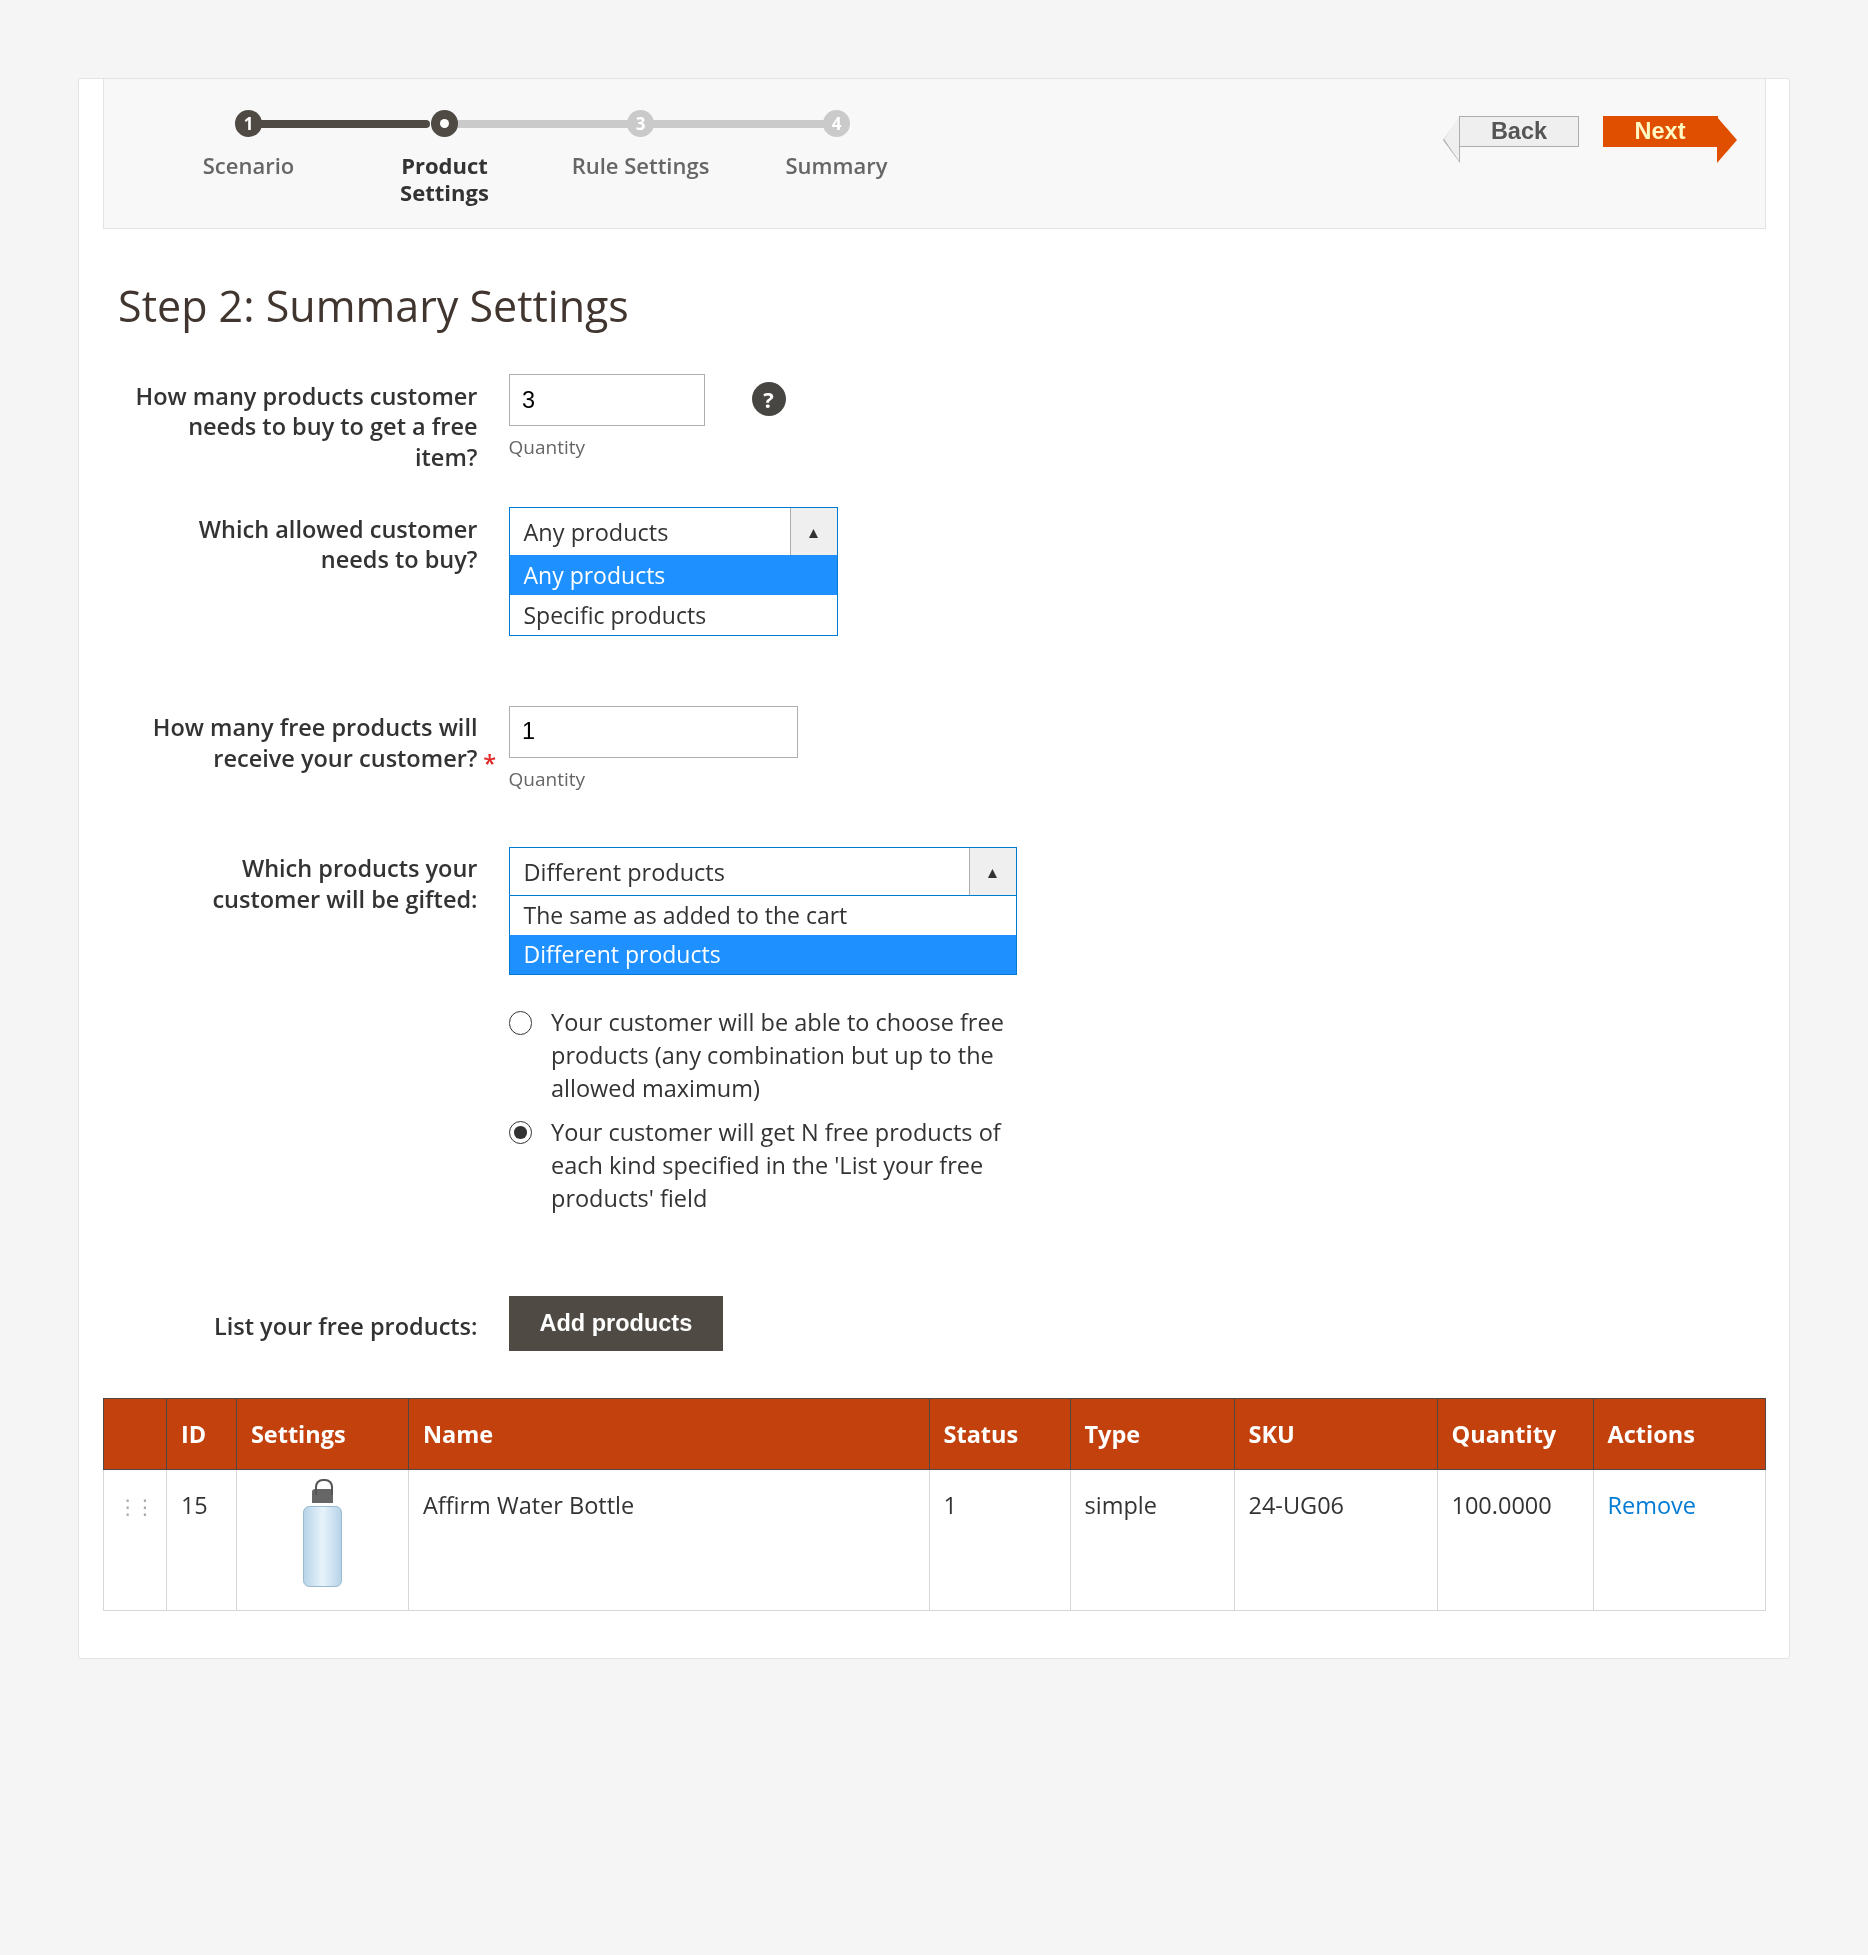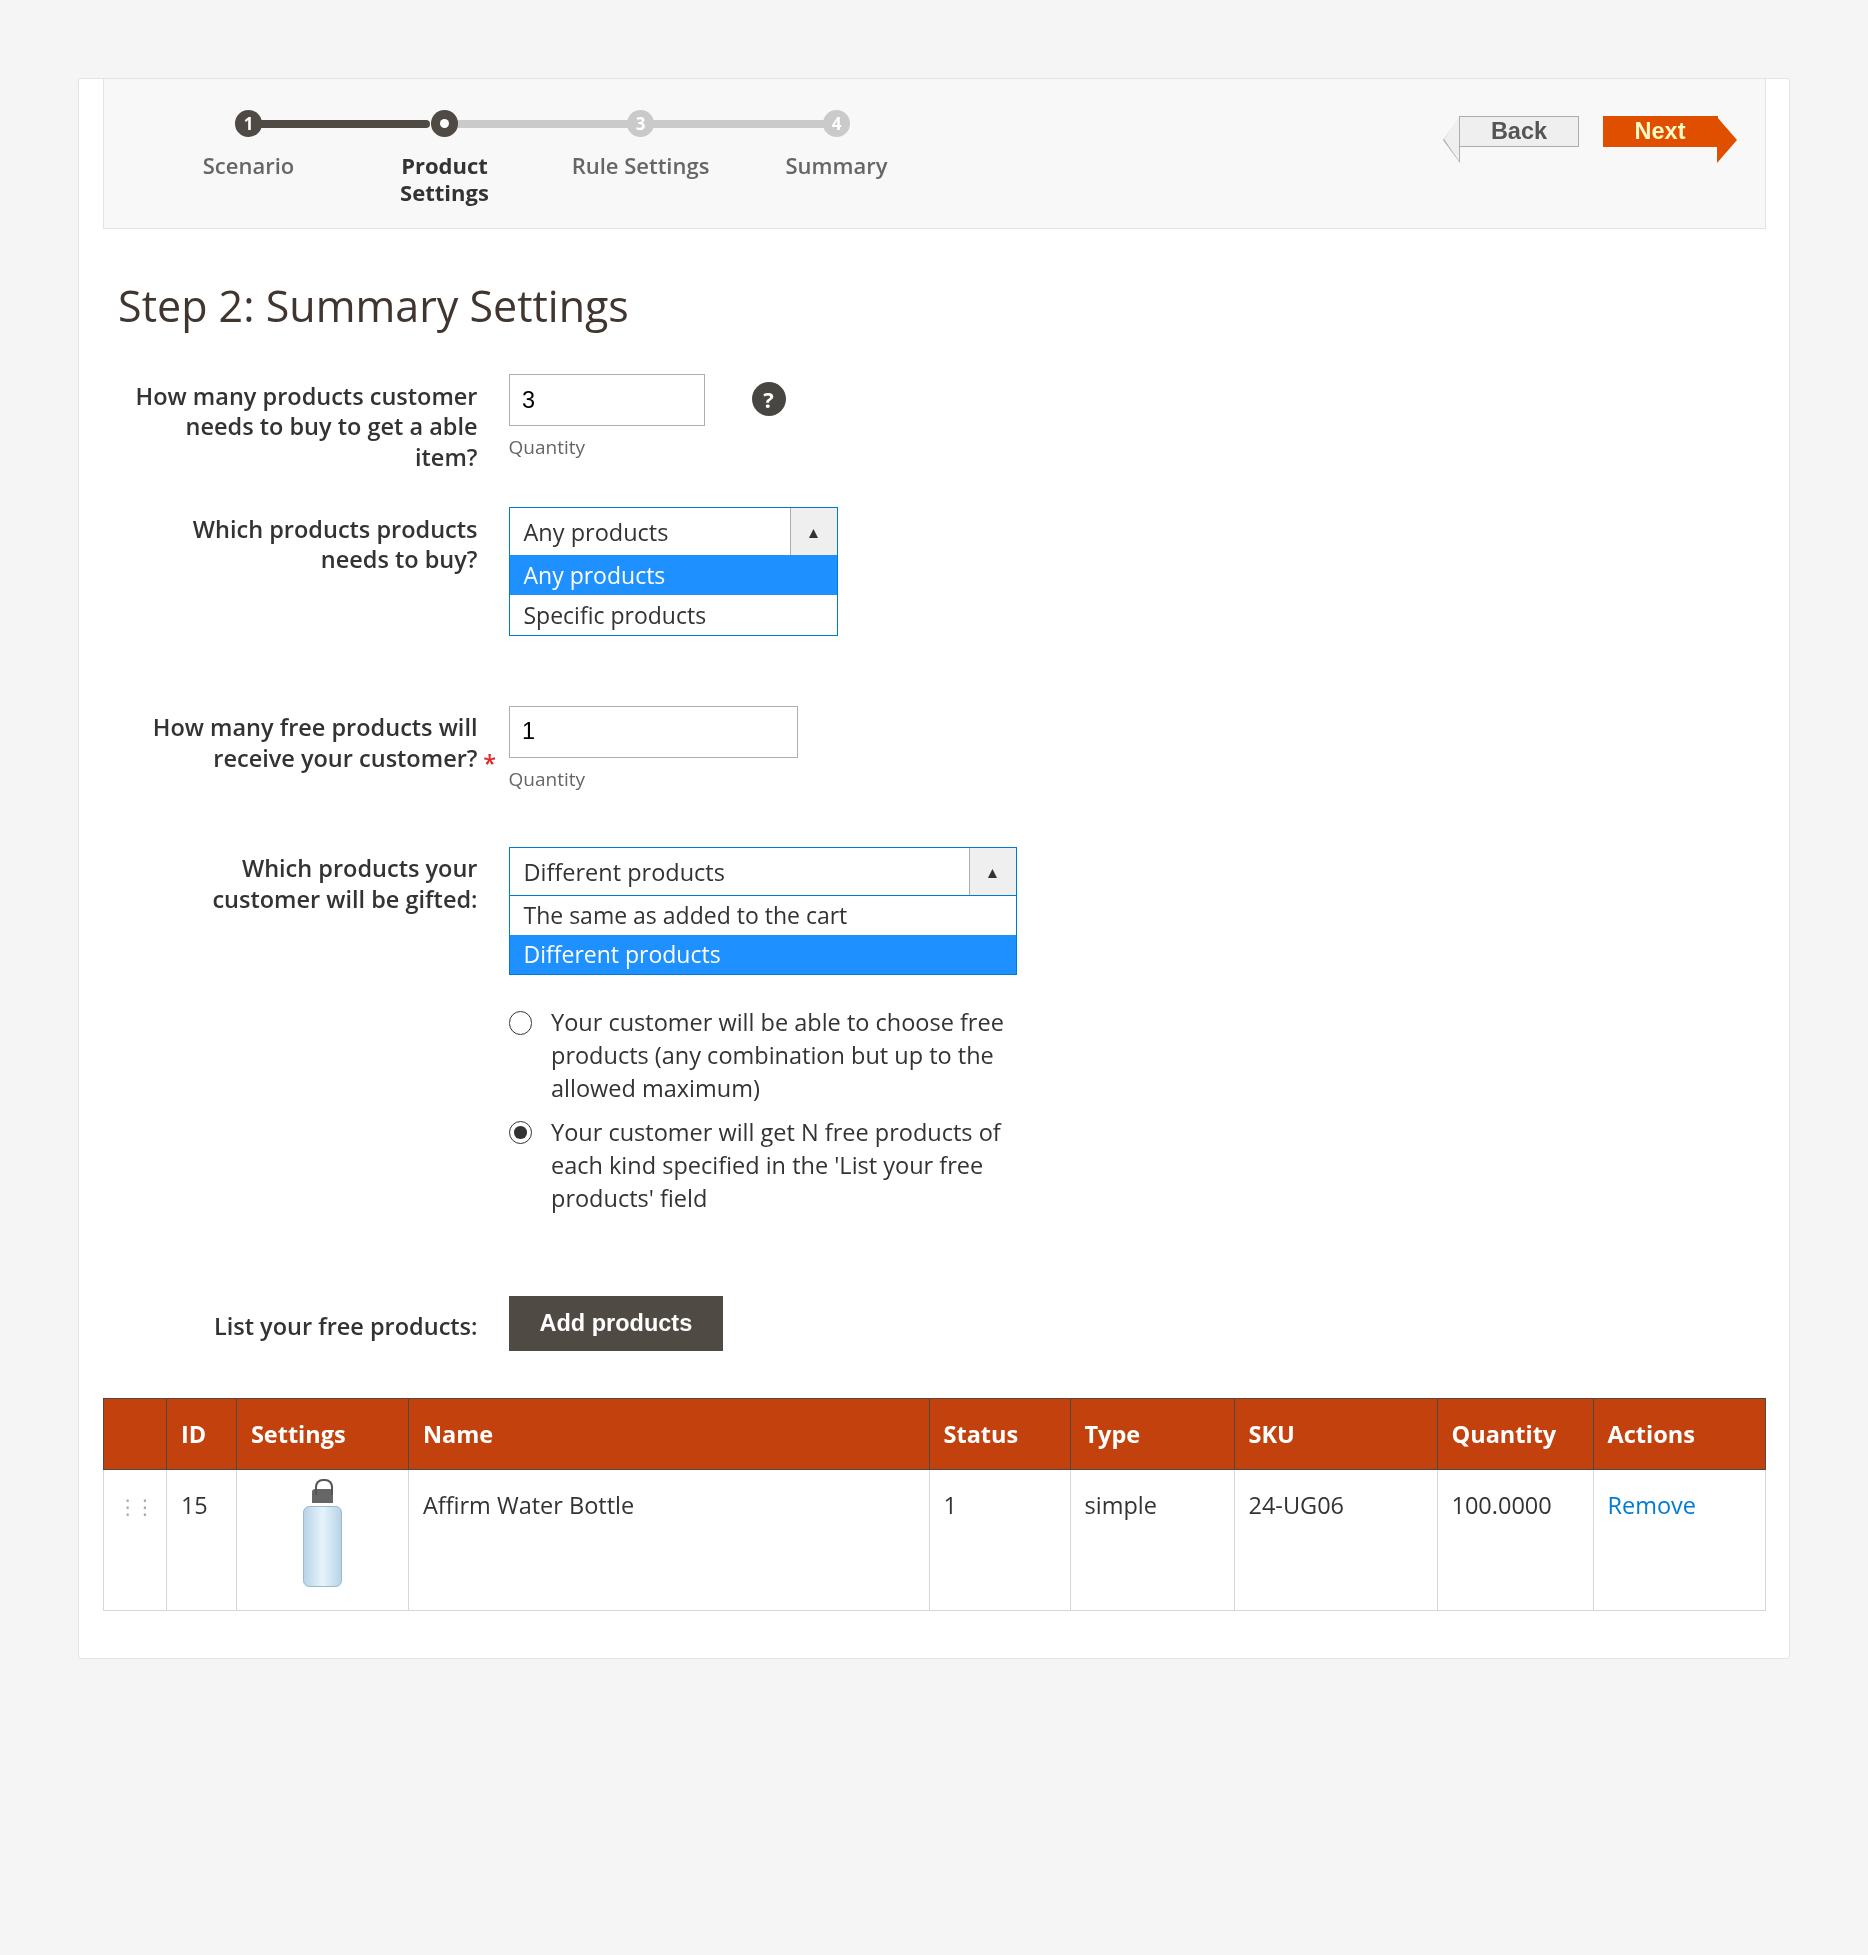--- a/index.html
+++ b/index.html
@@ -215,30 +215,30 @@
     </div>
     <div class="nav-btns">
       <button class="btn btn-back">Back</button>
       <button class="btn btn-next">Next</button>
     </div>
   </div>
 
   <h1 class="page-title">Step 2: Summary Settings</h1>
 
   <div class="form-row">
-    <div class="form-label">How many products customer needs to buy to get a able item?</div>
+    <div class="form-label">How many products customer needs to buy to get a free item?</div>
     <div class="control">
       <input class="text-input" value="3" style="">
       <span class="hint">Quantity</span>
     </div>
     <span class="help-icon">?</span>
   </div>
 
   <div class="form-row">
-    <div class="form-label">Which products products needs to buy?</div>
+    <div class="form-label">Which allowed customer needs to buy?</div>
     <div class="control" style="width:329px;">
       <div class="select-box" style="border-color:#007bd3;">
         <span class="selected">Any products</span>
         <span class="arrow">▲</span>
       </div>
       <div class="dropdown">
         <div class="opt sel">Any products</div>
         <div class="opt">Specific products</div>
       </div>
     </div>

